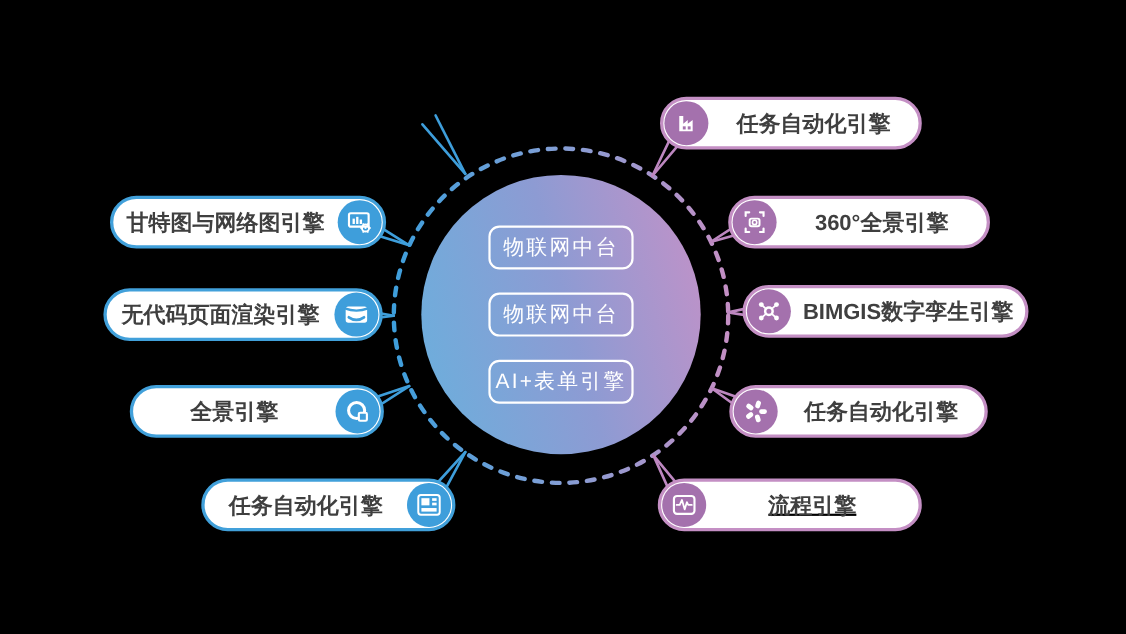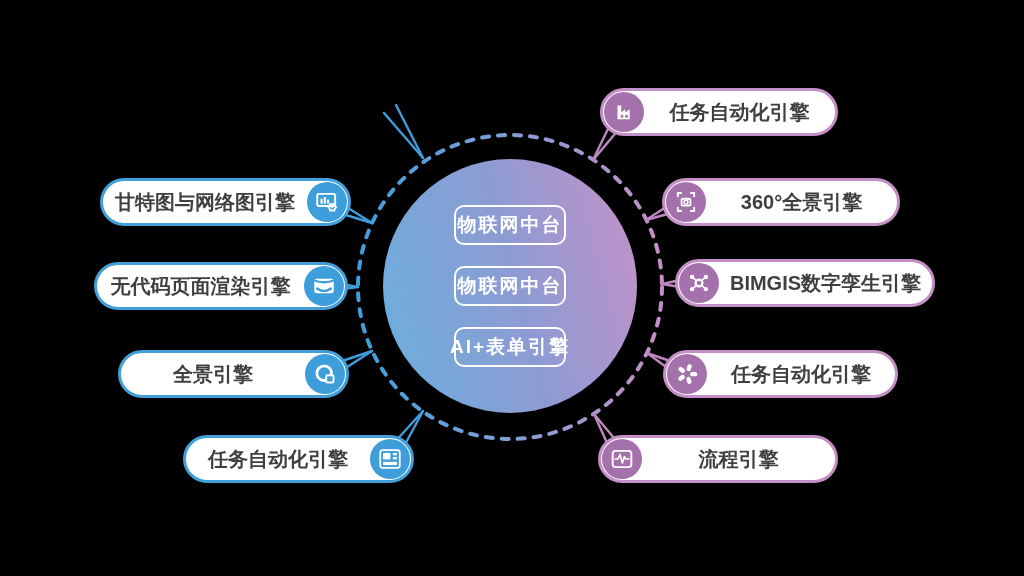--- a/index.html
+++ b/index.html
@@ -3,23 +3,23 @@
 <meta charset="utf-8">
 <style>
   html,body{margin:0;padding:0;background:#000;}
   #stage{position:relative;width:1024px;height:576px;background:#000;overflow:hidden;
          font-family:"Liberation Sans","DejaVu Sans",sans-serif;}
   #wires{position:absolute;left:0;top:0;z-index:1;}
   
   .center-circle{position:absolute;z-index:2;left:383px;top:159px;width:254px;height:254px;
     border-radius:50%;background:linear-gradient(75deg,#69b0dd 0%,#8d9bd3 52%,#c591c7 100%);
     display:flex;flex-direction:column;align-items:center;justify-content:center;gap:21px;}
-  .platform-box{width:112px;height:40px;box-sizing:border-box;border:2px solid #ffffff;
+  .platform-box{width:132px;height:40px;box-sizing:border-box;border:2px solid #ffffff;
     border-radius:10px;display:flex;align-items:center;justify-content:center;
-    color:#ffffff;font-size:19px;font-weight:700;letter-spacing:2px;white-space:nowrap;}
+    color:#ffffff;font-size:19px;font-weight:400;letter-spacing:2px;white-space:nowrap;}
   
   .pill{position:absolute;z-index:3;height:48px;box-sizing:border-box;background:#ffffff;
     border-radius:26px;display:flex;align-items:center;}
   .pill.left{border:3px solid #41a0da;}
   .pill.right{border:3px solid #c48fc4;}
   .pill-label{flex:1;text-align:center;color:#3f3f3f;font-size:20px;font-weight:700;
     white-space:nowrap;padding:0 4px;}
   .icon-circle{width:40px;height:40px;border-radius:50%;flex:0 0 40px;
     display:flex;align-items:center;justify-content:center;}
   .pill.left .icon-circle{background:#3e9edb;margin-right:1px;}
@@ -206,21 +206,21 @@
           <rect x="13.5" y="3.5" width="5.4" height="8.6" rx="2.4" transform="rotate(90 16 16)"></rect>
           <rect x="13.5" y="3.5" width="5.4" height="8.6" rx="2.4" transform="rotate(162 16 16)"></rect>
           <rect x="13.5" y="3.5" width="5.4" height="8.6" rx="2.4" transform="rotate(234 16 16)"></rect>
           <rect x="13.5" y="3.5" width="5.4" height="8.6" rx="2.4" transform="rotate(306 16 16)"></rect>
         </g>
       </svg>
     </span>
     <span class="pill-label">任务自动化引擎</span>
   </div>
 
-  <div class="pill right" style="left:598px;top:435px;width:240px;">
+  <div class="pill right" style="left:598px;top:435px;width:240px;text-decoration:underline;">
     <span class="icon-circle">
       <svg width="26" height="26" viewBox="0 0 32 32">
         <rect x="4.5" y="6" width="23" height="20" rx="3.5" stroke="#fff" stroke-width="2.4" fill="none"></rect>
         <polyline points="7.5,16 11,16 13.5,10.5 16.5,21 19,13 20.5,16 24.5,16" stroke="#fff" stroke-width="2" fill="none" stroke-linejoin="round" stroke-linecap="round"></polyline>
       </svg>
     </span>
     <span class="pill-label">流程引擎</span>
   </div>
 
 </div>

